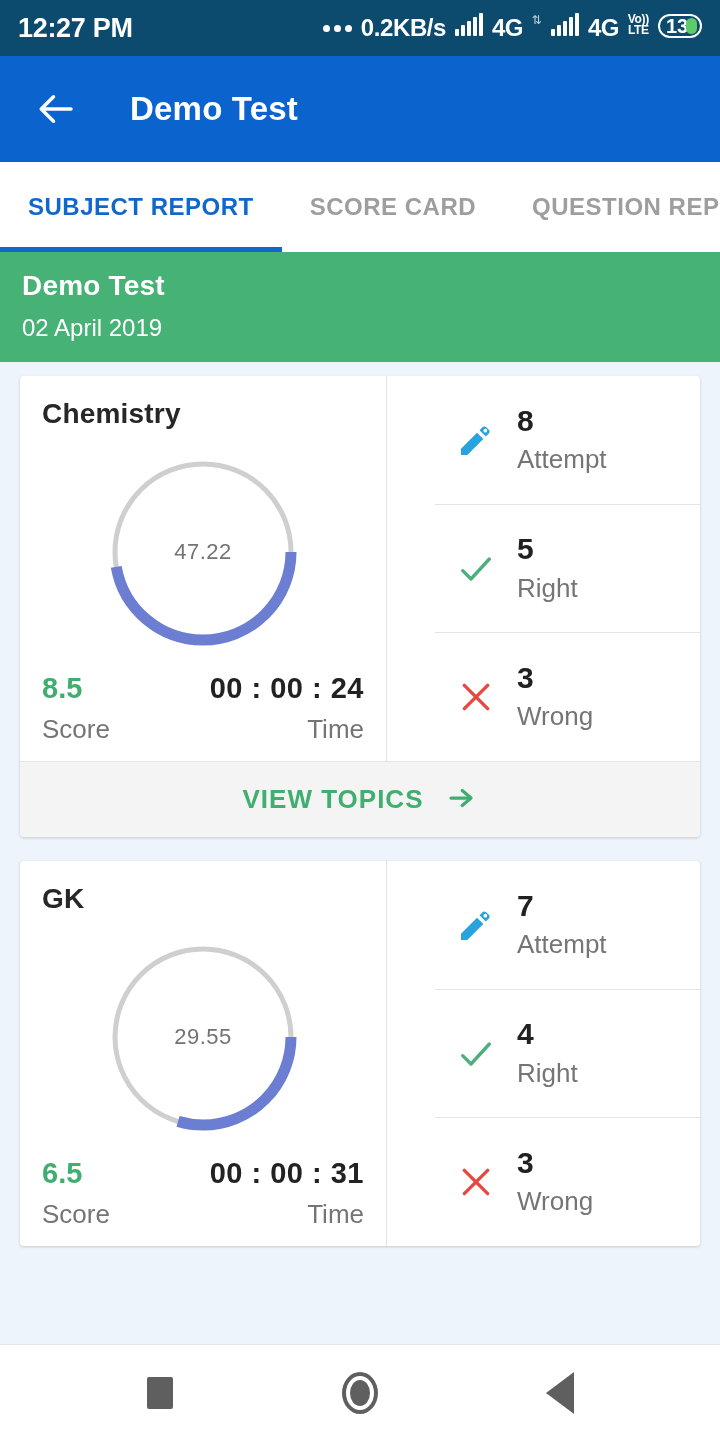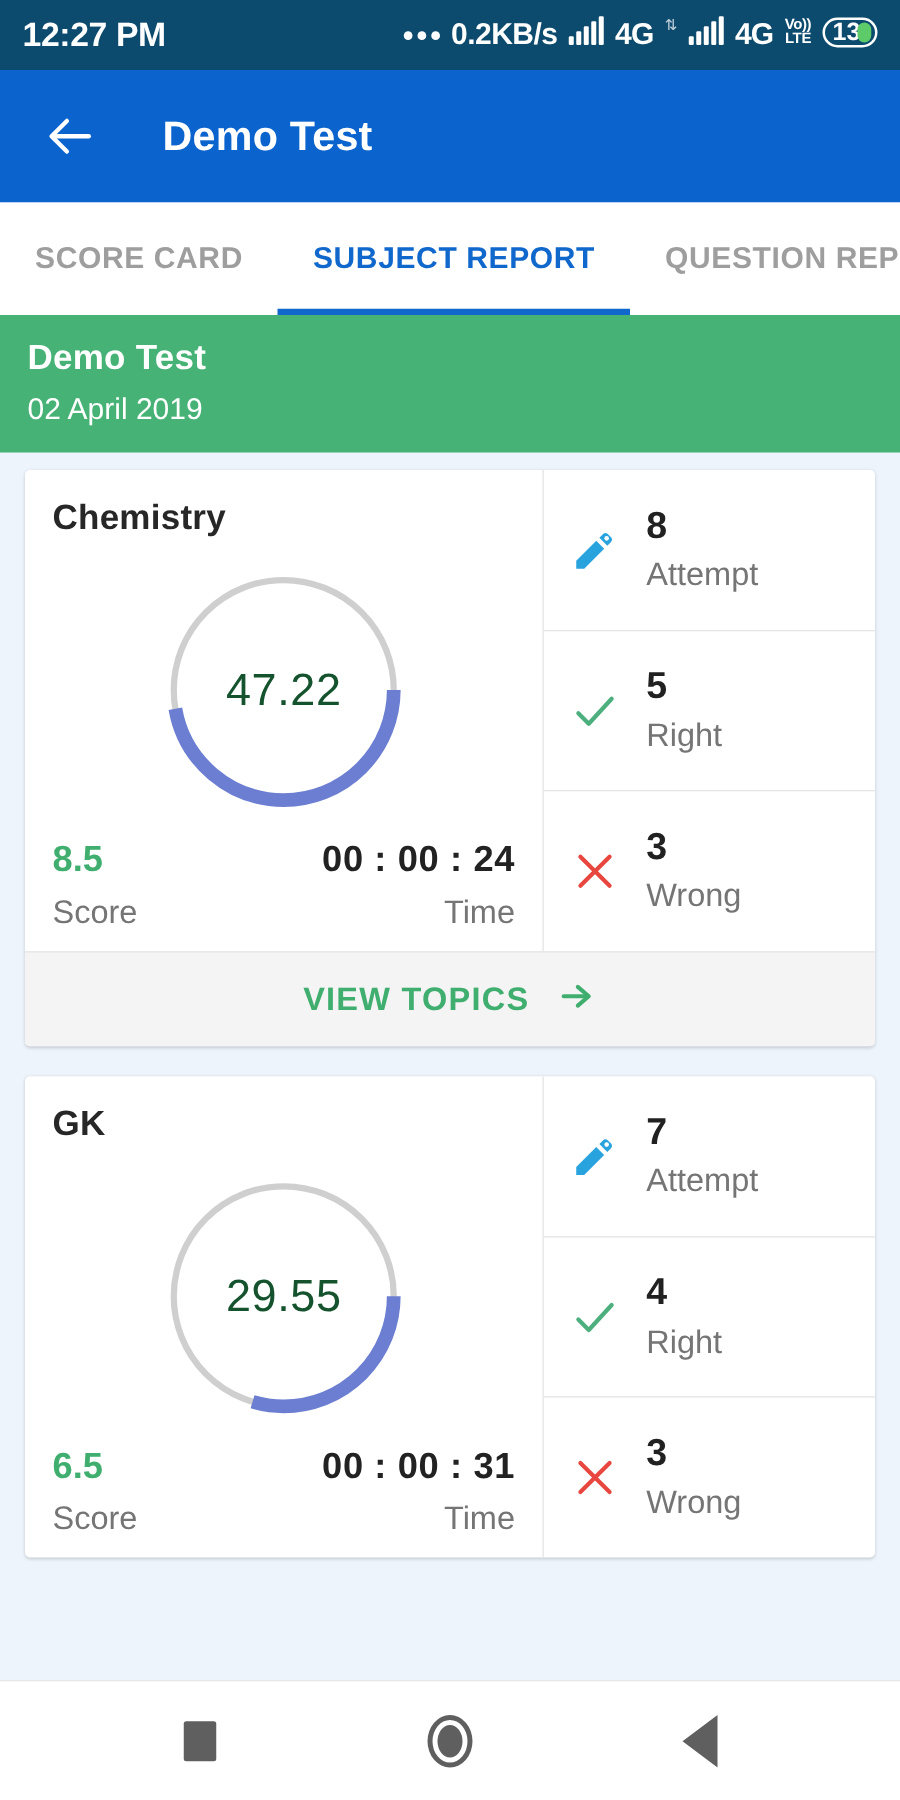--- a/index.html
+++ b/index.html
@@ -174,21 +174,21 @@
     padding: 14px 20px 0 20px;
   }
 
   .card {
     background: #ffffff;
     border-radius: 4px;
     box-shadow: 0 1px 3px rgba(0,0,0,.18);
     margin-bottom: 24px;
     overflow: hidden;
   }
-  .card-body { display: flex; align-items: stretch; }
+  .card-body { display: flex; align-items: stretch; gap: 48px; }
 
   
   .card-left {
     flex: 1 1 auto;
     padding: 22px 22px 16px 22px;
     display: flex;
     flex-direction: column;
     border-right: 1px solid #e4e4e4;
   }
   .subject-name {
@@ -204,22 +204,22 @@
     padding: 22px 0 10px 0;
   }
   .donut { position: relative; width: 200px; height: 200px; }
   .donut svg { display: block; transform: rotate(-90deg); }
   .donut-label {
     position: absolute;
     inset: 0;
     display: flex;
     align-items: center;
     justify-content: center;
-    font-size: 36px;
-    color: #14532d;
+    font-size: 22px;
+    color: #737373;
     letter-spacing: .5px;
   }
   .score-time-row {
     display: flex;
     justify-content: space-between;
     align-items: flex-start;
     padding-top: 10px;
   }
   .st-col { display: flex; flex-direction: column; }
   .st-col.right { align-items: flex-end; }
@@ -345,22 +345,22 @@
     <span class="back-arrow">
       <svg width="42" height="42" viewBox="0 0 24 24" fill="none" stroke="#ffffff" stroke-width="2" stroke-linecap="round" stroke-linejoin="round">
         <line x1="20" y1="12" x2="4" y2="12"></line>
         <polyline points="10,5 3,12 10,19"></polyline>
       </svg>
     </span>
     <span class="app-title">Demo Test</span>
   </div>
 
   <div class="tab-bar">
+    <div class="tab active">SUBJECT REPORT</div>
     <div class="tab">SCORE CARD</div>
-    <div class="tab active">SUBJECT REPORT</div>
     <div class="tab">QUESTION REPORT</div>
   </div>
 
   <div class="banner">
     <div class="banner-title">Demo Test</div>
     <div class="banner-date">02 April 2019</div>
   </div>
 
   <div class="content">
 

